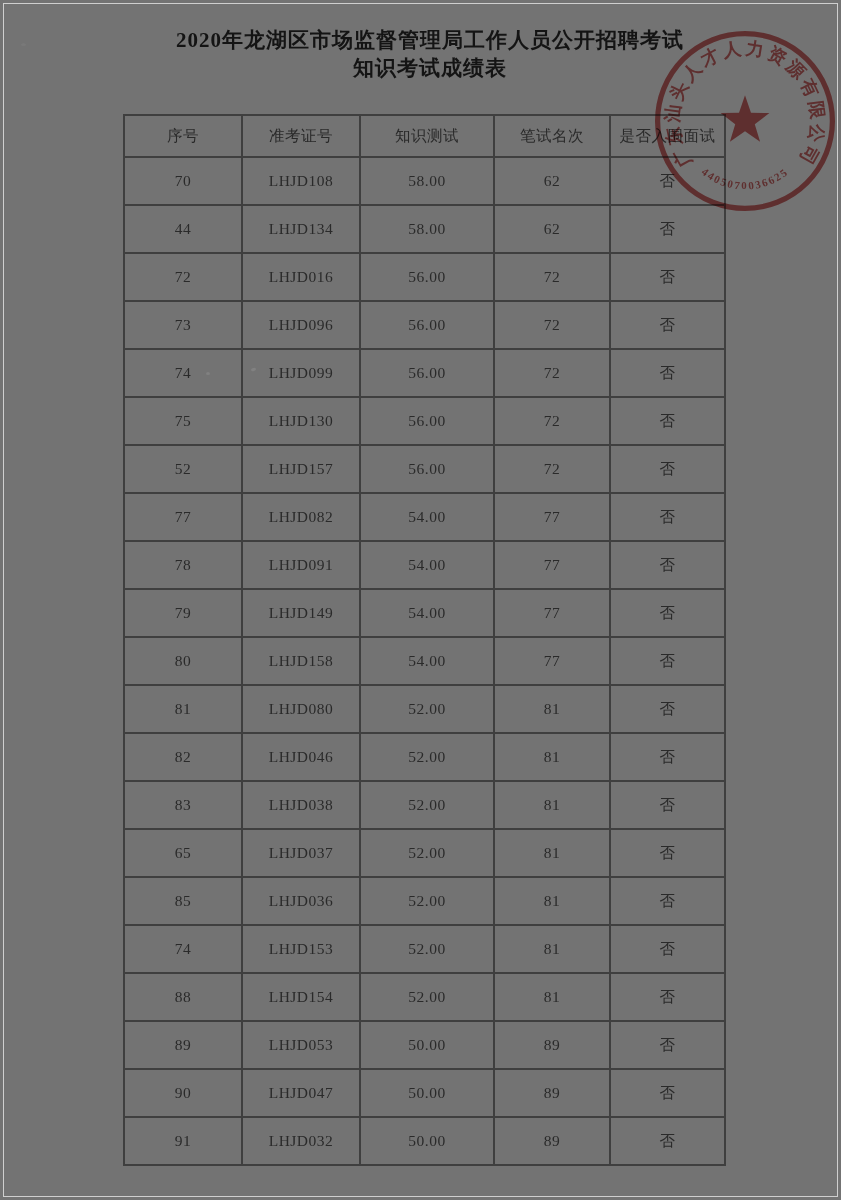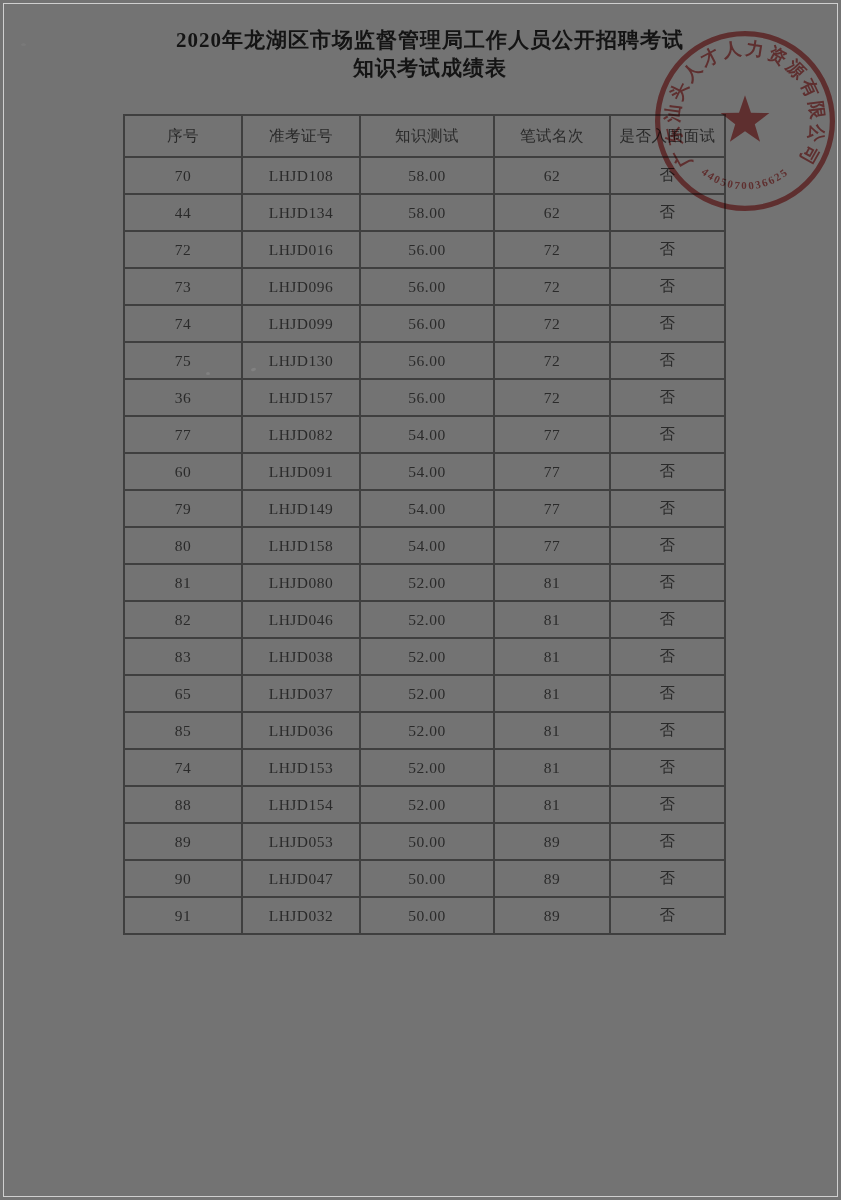--- a/index.html
+++ b/index.html
@@ -42,21 +42,21 @@
     border: 2px solid #3f3f3f;
     text-align: center;
     vertical-align: middle;
     font-weight: 400;
     font-size: 15.5px;
     color: #2a2a2a;
     padding: 0;
     letter-spacing: 0.5px;
   }
   .score-table thead tr { height: 42px; }
-  .score-table tbody tr { height: 37px; }
+  .score-table tbody tr { height: 48px; }
   .stamp {
     position: absolute;
     left: 650px; top: 26px;
     width: 190px; height: 190px;
     mix-blend-mode: multiply;
     opacity: 0.88;
   }
   .stamp text {
     font-family: "Liberation Serif", "DejaVu Serif", serif;
     font-weight: 600;
@@ -136,35 +136,35 @@
           <td>否</td>
         </tr>
         <tr>
           <td>75</td>
           <td>LHJD130</td>
           <td>56.00</td>
           <td>72</td>
           <td>否</td>
         </tr>
         <tr>
-          <td>36</td>
+          <td>52</td>
           <td>LHJD157</td>
           <td>56.00</td>
           <td>72</td>
           <td>否</td>
         </tr>
         <tr>
           <td>77</td>
           <td>LHJD082</td>
           <td>54.00</td>
           <td>77</td>
           <td>否</td>
         </tr>
         <tr>
-          <td>60</td>
+          <td>78</td>
           <td>LHJD091</td>
           <td>54.00</td>
           <td>77</td>
           <td>否</td>
         </tr>
         <tr>
           <td>79</td>
           <td>LHJD149</td>
           <td>54.00</td>
           <td>77</td>

